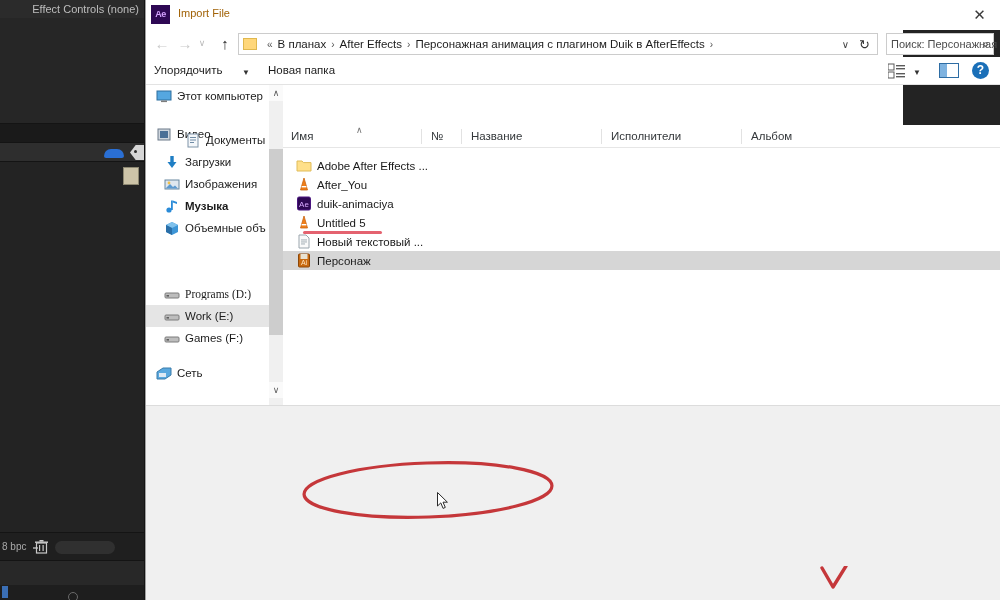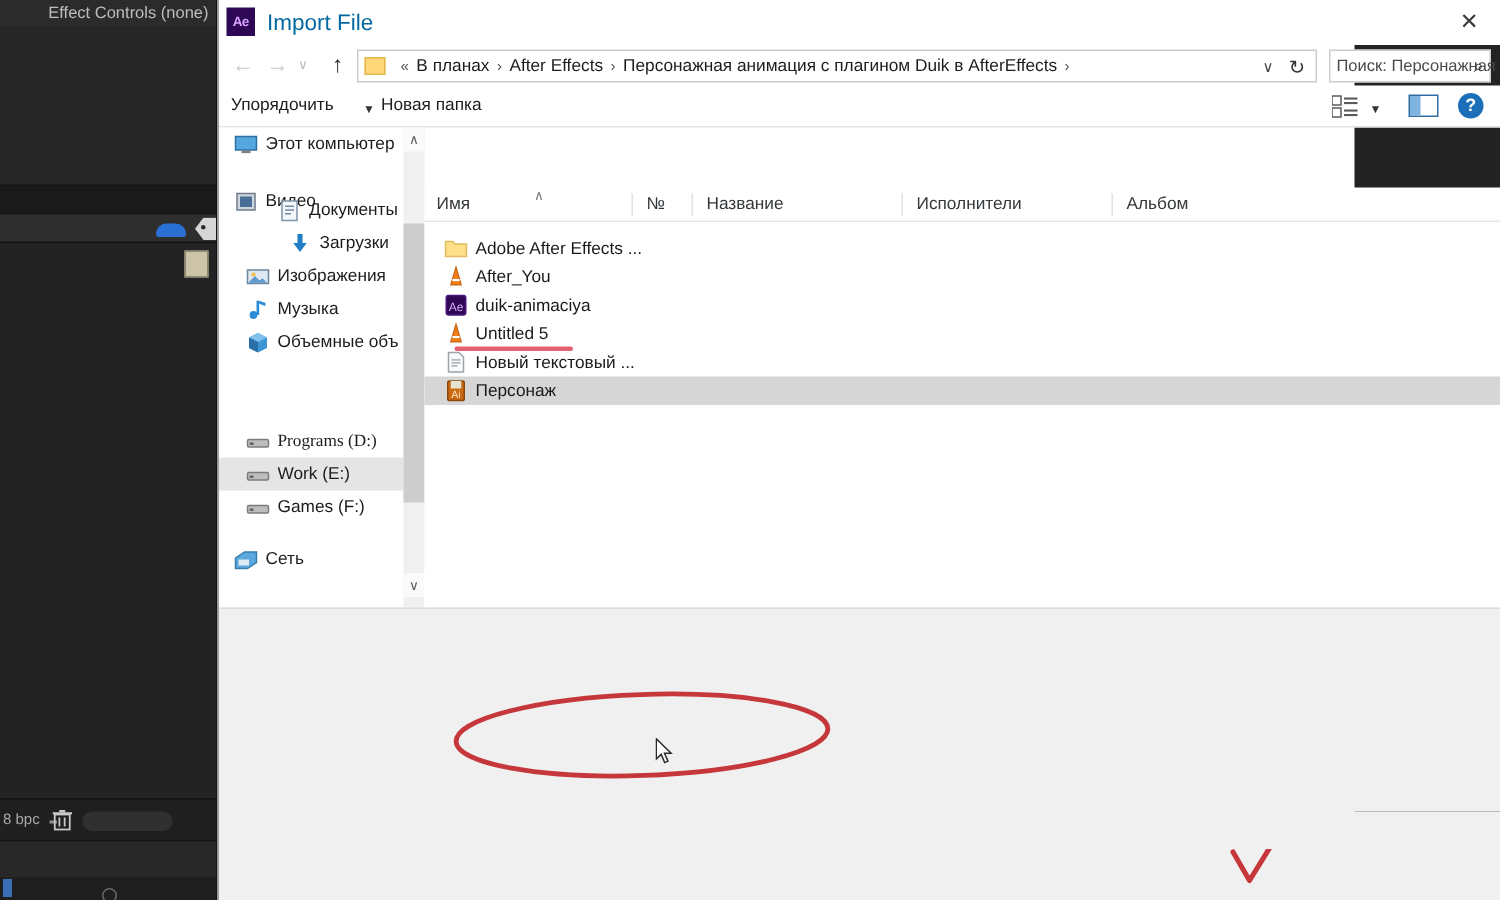--- a/index.html
+++ b/index.html
@@ -48,21 +48,21 @@
   .dlg {
     position:absolute; left:145px; top:0; width:758px; height:600px;
     background:#ffffff; border-left:1px solid #a0a0a0;
   }
   .titlebar { position:absolute; left:0; top:0; width:855px; height:30px; background:#ffffff; }
   .ae-icon {
     position:absolute; left:5px; top:5px; width:19px; height:19px;
     background:#2e0854; color:#d6a3ff; font-size:9px; font-weight:bold;
     text-align:center; line-height:19px; letter-spacing:-0.5px;
   }
-  .title-text { position:absolute; left:32px; top:7px; font-size:15px; color:#0369a1; }
+  .title-text { position:absolute; left:32px; top:7px; font-size:11px; color:#a16207; }
   .close-btn { position:absolute; left:812px; top:0; width:43px; height:30px;
                text-align:center; line-height:30px; font-size:15px; color:#3a3a3a; }
 
   
   .navrow { position:absolute; left:0; top:30px; width:855px; height:27px; }
   .nav-arrow { position:absolute; top:4px; width:22px; height:20px; text-align:center; line-height:20px; font-size:15px; }
   .nav-back { left:5px; color:#c9c9c9; }
   .nav-fwd  { left:28px; color:#c9c9c9; }
   .nav-recent { left:50px; top:8px; position:absolute; width:12px; text-align:center; font-size:9px; color:#b9b9b9; }
   .nav-up { left:68px; color:#2b2b2b; }
@@ -80,21 +80,21 @@
     border:1px solid #cccccc; background:#ffffff;
   }
   .search-text { position:absolute; left:4px; top:4px; font-size:11px; color:#4a4a4a; white-space:nowrap; }
   .search-ic { position:absolute; right:4px; top:3px; font-size:12px; color:#333; }
 
   
   .cmdbar { position:absolute; left:0; top:57px; width:855px; height:28px; background:#ffffff; border-bottom:1px solid #e3e3e3; }
   .cmd-item { position:absolute; top:7px; font-size:11.5px; color:#1c1c1c; }
   .cmd-organize { left:8px; }
   .cmd-caret { position:absolute; left:96px; top:11px; font-size:8px; color:#333; }
-  .cmd-newfolder { left:108px;text-align:right; }
+  .cmd-newfolder { left:122px;text-align:right; }
   .view-icon { position:absolute; left:742px; top:6px; width:18px; height:16px; }
   .view-caret { position:absolute; left:767px; top:11px; font-size:8px; color:#333; }
   .pane-icon { position:absolute; left:793px; top:6px; width:20px; height:15px; border:1.5px solid #2e6da4; }
   .pane-icon:after { content:""; position:absolute; left:0; top:0; width:7px; height:100%; background:#7fb3e0; }
   .help-icon { position:absolute; left:826px; top:5px; width:17px; height:17px; border-radius:50%;
                background:#1a6fb8; color:#fff; font-size:12px; font-weight:bold; text-align:center; line-height:17px; }
 
   
   .tree { position:absolute; left:0; top:85px; width:123px; height:320px; background:#ffffff; overflow:hidden; }
   .tree-item { position:absolute; left:0; width:123px; height:22px; display:flex; align-items:center; }
@@ -248,40 +248,40 @@
           <span class="ti-ic">
             <svg viewBox="0 0 16 15" width="16" height="15">
               <rect x="3" y="1" width="10" height="13" fill="#f4f7fa" stroke="#7f94a8"></rect>
               <rect x="5" y="4" width="6" height="1" fill="#6f8ba5"></rect>
               <rect x="5" y="6.5" width="6" height="1" fill="#6f8ba5"></rect>
               <rect x="5" y="9" width="4" height="1" fill="#6f8ba5"></rect>
             </svg>
           </span>
           <span class="ti-lb">Документы</span>
         </div>
-        <div class="tree-item" style="top: 66px; padding-left: 8px; margin-left: 28px;">
+        <div class="tree-item" style="top: 66px; padding-left: 8px;">
           <span class="ti-ic">
             <svg viewBox="0 0 16 15" width="16" height="15">
               <rect x="6.3" y="1" width="3.4" height="6" fill="#1f7ec4"></rect>
               <path d="M3.5 7 L12.5 7 L8 13 Z" fill="#1f7ec4"></path>
             </svg>
           </span>
           <span class="ti-lb">Загрузки</span>
         </div>
         <div class="tree-item" style="top: 88px; padding-left: 8px;">
           <span class="ti-ic">
             <svg viewBox="0 0 16 15" width="16" height="15">
               <rect x="1" y="3" width="14" height="9" fill="#dfe7ef" stroke="#69879f"></rect>
               <circle cx="5" cy="6" r="1.4" fill="#f0c04a"></circle>
               <path d="M2 11 L6 7 L9 10 L11 8.5 L14 11.5 L2 11.5 Z" fill="#5d9ad0"></path>
             </svg>
           </span>
           <span class="ti-lb">Изображения</span>
         </div>
-        <div class="tree-item" style="top: 110px; padding-left: 8px;">
+        <div class="tree-item" style="top: 110px; padding-left: 8px; font-weight: bold;">
           <span class="ti-ic">
             <svg viewBox="0 0 16 15" width="16" height="15">
               <circle cx="5" cy="11" r="2.6" fill="#2a8bd8"></circle>
               <rect x="7" y="1.5" width="1.8" height="9.5" fill="#2a8bd8"></rect>
               <path d="M8.8 1.5 L13 3 L13 5 L8.8 3.5 Z" fill="#2a8bd8"></path>
             </svg>
           </span>
           <span class="ti-lb">Музыка</span>
         </div>
         <div class="tree-item" style="top: 132px; padding-left: 8px;">

